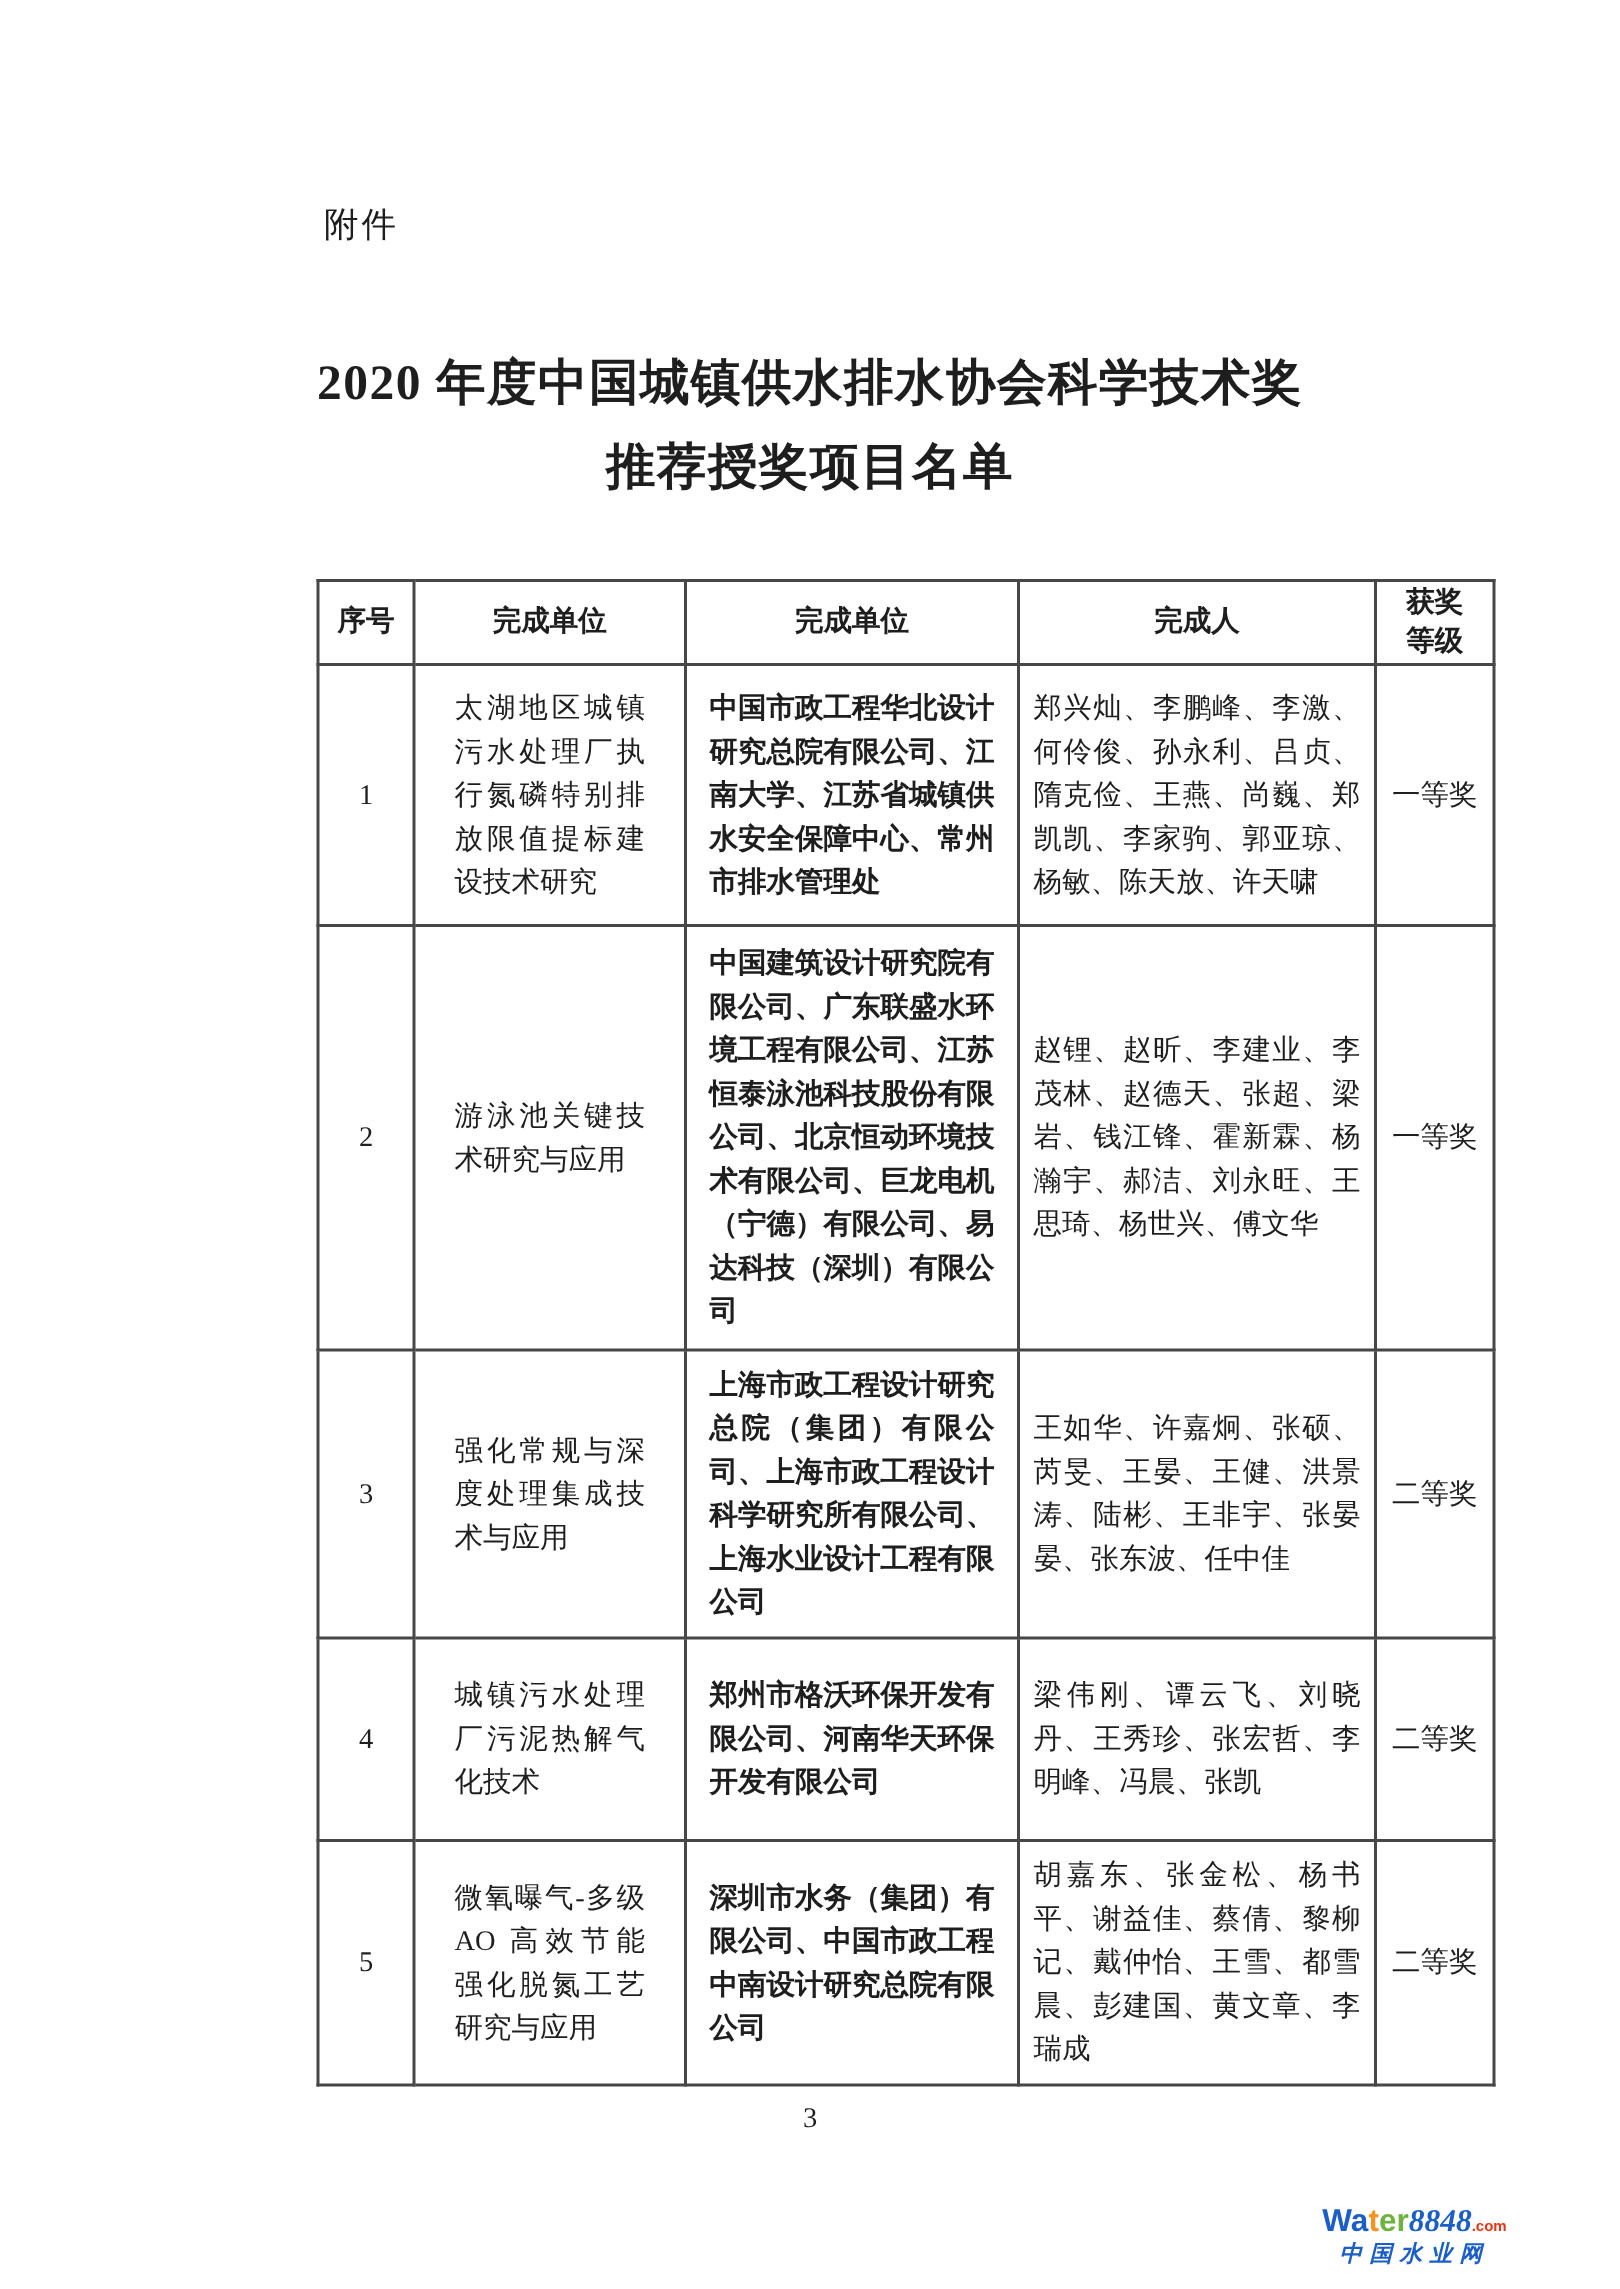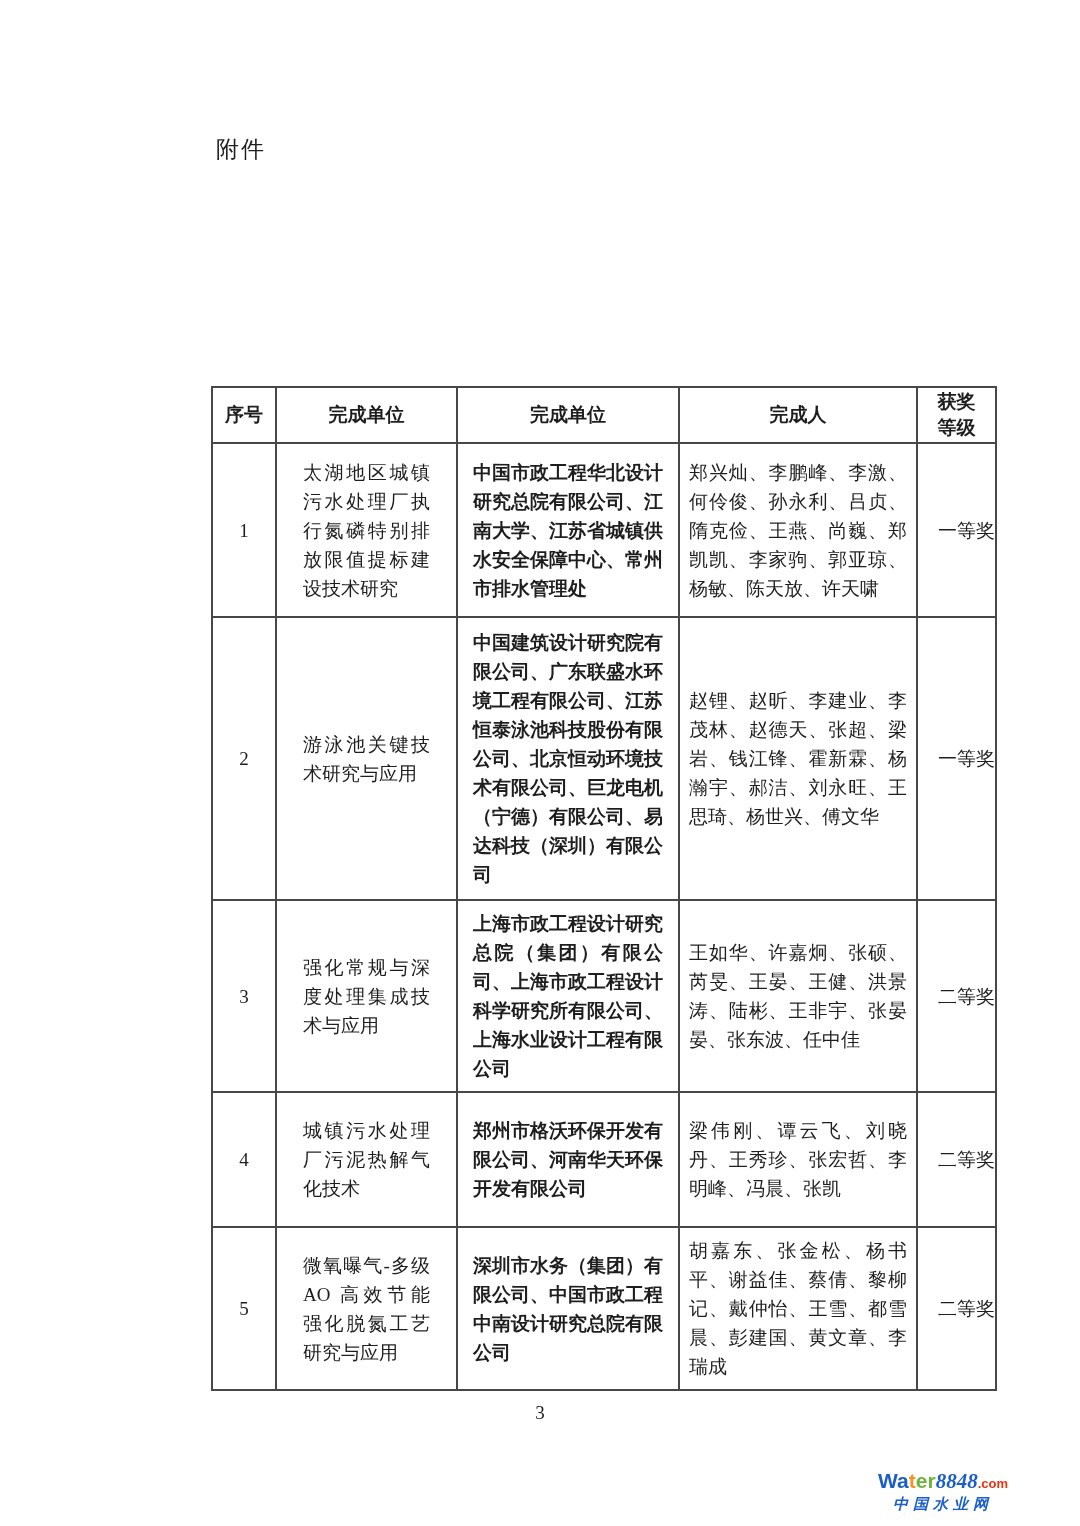--- a/index.html
+++ b/index.html
@@ -51,21 +51,21 @@
     font-weight: bold;
     text-align: center;
     height: 56px;
     white-space: pre-line;
     line-height: 26px;
   }
   td.c-no { text-align: center; }
   td.c-project { text-align: justify; text-justify: inter-character; padding: 8px 26px; }
   td.c-units   { text-align: justify; text-justify: inter-character; padding: 8px 15px; font-weight: bold; }
   td.c-persons { text-align: justify; text-justify: inter-character; padding: 8px 9px; }
-  td.c-award   { text-align: right; }
+  td.c-award   { text-align: center; }
   tbody tr:nth-child(1) { height: 174px; }
   tbody tr:nth-child(2) { height: 283px; }
   tbody tr:nth-child(3) { height: 172px; }
   tbody tr:nth-child(4) { height: 135px; }
   tbody tr:nth-child(5) { height: 143px; }
   .page-num {
     position: absolute;
     top: 1402px;
     left: 0;
     width: 100%;
@@ -84,38 +84,42 @@
   .logo-line1 { font-size: 21px; font-weight: bold; white-space: nowrap; }
   .lg-wa { color: var(--logo-blue, #1b5ec7); margin-top: 40px; }
   .lg-t  { color: var(--logo-orange, #f6931e); }
   .lg-er { color: var(--logo-green, #6cb33f); }
   .lg-8848 {
     font-family: "Liberation Serif", "DejaVu Serif", serif;
     font-style: italic;
     font-weight: bold;
     color: var(--logo-blue, #1b5ec7);
   }
-  .lg-com { font-size: 13px; color: var(--logo-red, #e63312); font-weight: bold; }
+  .lg-com { font-size: 10px; color: var(--logo-red, #e63312); font-weight: bold; }
   .logo-sub {
     margin-top: 4px;
     font-size: 15px;
     font-weight: bold;
     color: var(--logo-blue, #1b5ec7);
     letter-spacing: 5px;
     white-space: nowrap;
     font-style: italic;
   }
 </style>
 </head>
 <body>
 
 <div class="page">
 
   <div class="attachment">附件</div>
 
+  <div class="doc-title">
+    <span>2020 年度中国城镇供水排水协会科学技术奖</span><br>
+    <span>推荐授奖项目名单</span>
+  </div>
 
   <table class="award-table">
     <colgroup>
       <col style="width:64px">
       <col style="width:181px">
       <col style="width:222px">
       <col style="width:238px">
       <col style="width:79px">
     </colgroup>
     <thead>

